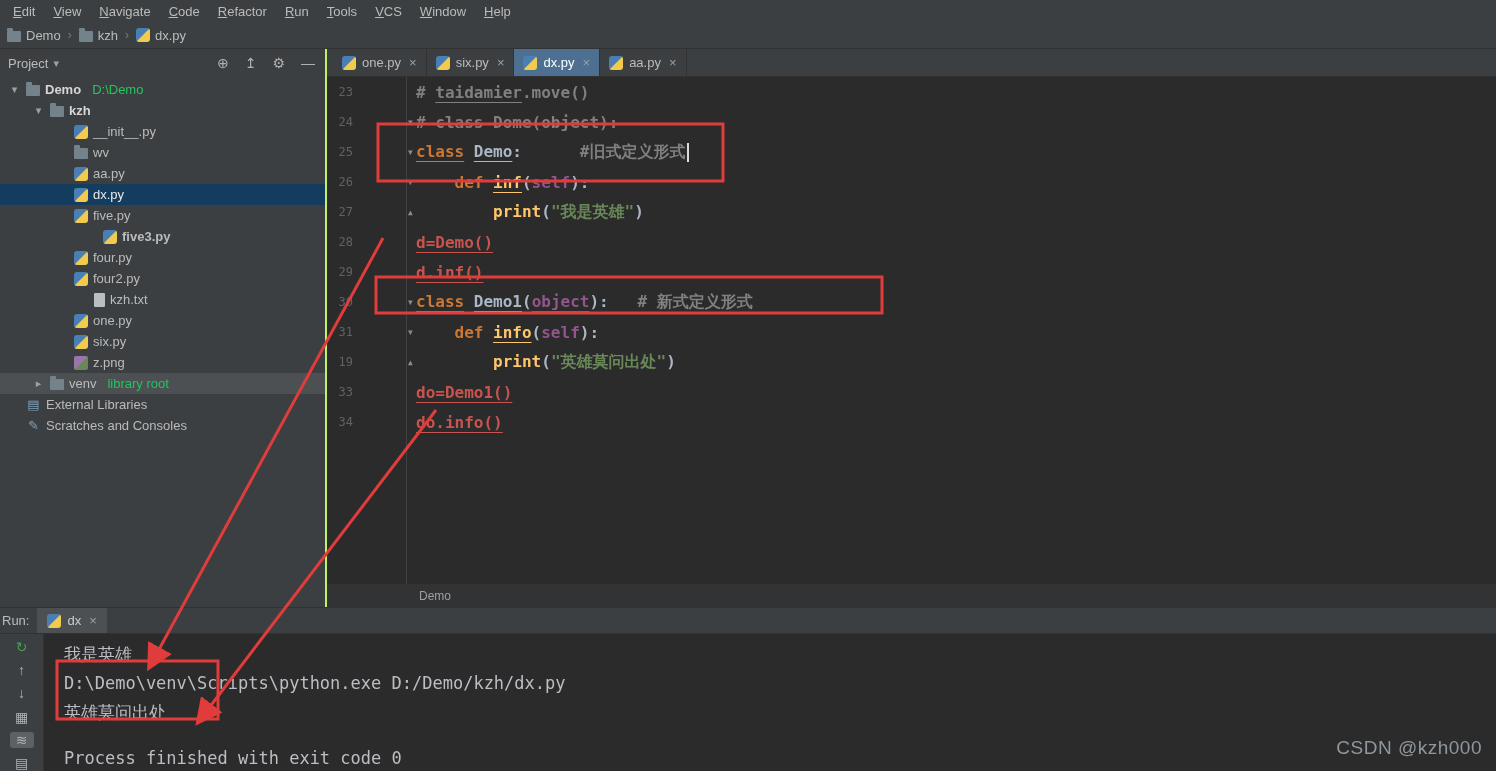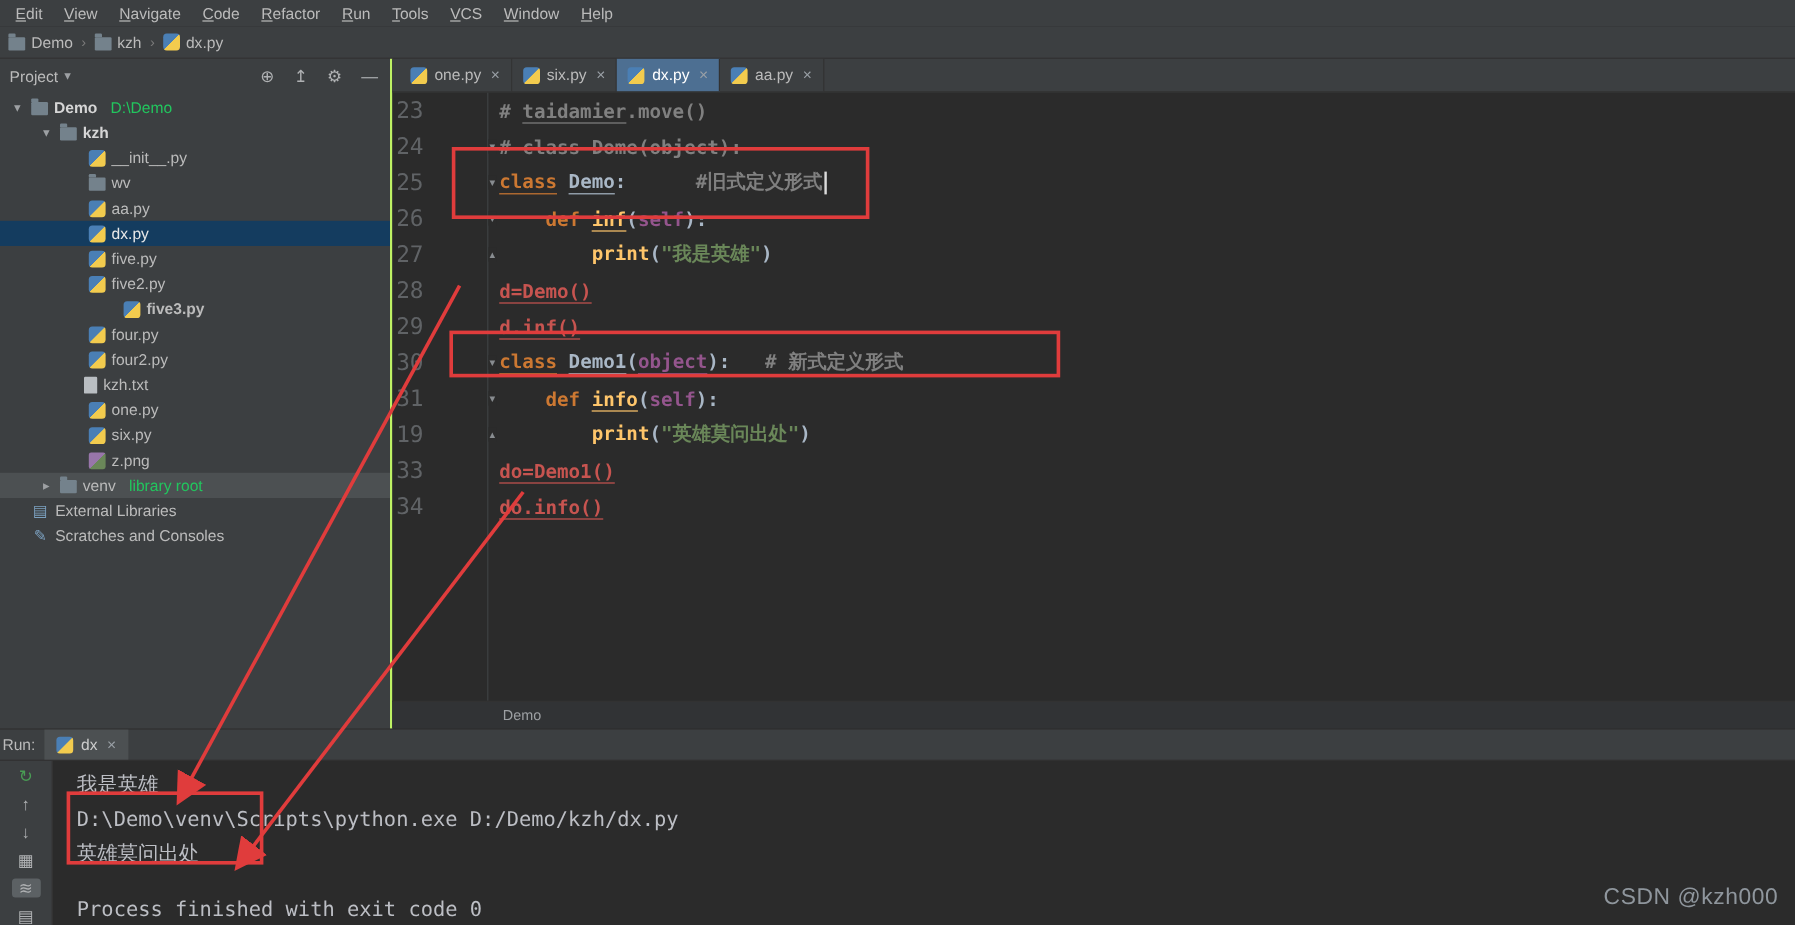--- a/index.html
+++ b/index.html
@@ -42,21 +42,21 @@
   .glyph-icon { color:#7ca1c0; width:15px; flex:none; text-align:center; font-size:13px; }
   
   .editor { flex:1; min-width:0; display:flex; flex-direction:column; background:#2b2b2b; }
   .tabbar { height:28px; flex:none; background:#3c3f41; border-bottom:1px solid #323232; display:flex; align-items:stretch; padding-left:6px; }
   .tab { display:flex; align-items:center; gap:6px; padding:0 9px; font-size:13px; color:#bbbbbb; background:#3c3f41; border-right:1px solid #323232; cursor:default; }
   .tab.active { background:#4d6f92; color:#ffffff; }
   .tab-close { color:#9aa0a6; margin-left:2px; font-size:13px; }
   .code-wrap { flex:1; position:relative; font-family:"DejaVu Sans Mono", monospace; font-size:16px; overflow:hidden; }
   .gutter-divider { position:absolute; left:79px; top:0; bottom:0; width:1px; background:#3f4244; }
   .code-line { height:30px; display:flex; align-items:center; }
-  .lnum { width:26px; flex:none; text-align:right; color:#606366; font-size:19px; }
+  .lnum { width:26px; flex:none; text-align:right; color:#606366; font-size:12px; }
   .gutter { width:52px; flex:none; position:relative; align-self:stretch; }
   .fold { position:absolute; right:-9px; top:50%; transform:translateY(-50%); color:#888c90; font-size:12px; line-height:1; background:#2b2b2b; z-index:2; }
   .ltext { padding-left:11px; white-space:pre; color:#a9b7c6;font-weight:bold; }
   .seg.plain { color:#a9b7c6; }
   .seg.cmt  { color:#808080; }
   .seg.kw   { color:#cc7832; }
   .seg.fn   { color:#ffc66b; }
   .seg.self { color:#94558d; }
   .seg.str  { color:#6a8759; }
   .seg.err  { color:#c75450; }
@@ -155,41 +155,36 @@
         <div class="tree-row selected" style="padding-left: 56px;">
           <span class="tree-arrow"></span>
           <span class="icon icon-python"></span>
           <span class="tree-label">dx.py</span>
         </div>
         <div class="tree-row" style="padding-left: 56px;">
           <span class="tree-arrow"></span>
           <span class="icon icon-python"></span>
           <span class="tree-label">five.py</span>
         </div>
-        <div class="tree-row" style="padding-left: 56px;">
-          <span class="tree-arrow"></span>
-          <span class="icon icon-python"></span>
-          <span class="tree-label">five2.py</span>
-        </div>
         <div class="tree-row" style="padding-left: 85px; font-weight: bold;">
           <span class="tree-arrow"></span>
           <span class="icon icon-python"></span>
           <span class="tree-label">five3.py</span>
         </div>
         <div class="tree-row" style="padding-left: 56px;">
           <span class="tree-arrow"></span>
           <span class="icon icon-python"></span>
           <span class="tree-label">four.py</span>
         </div>
         <div class="tree-row" style="padding-left: 56px;">
           <span class="tree-arrow"></span>
           <span class="icon icon-python"></span>
           <span class="tree-label">four2.py</span>
         </div>
-        <div class="tree-row" style="padding-left: 52px;">
+        <div class="tree-row" style="padding-left: 76px;">
           <span class="tree-arrow"></span>
           <span class="icon icon-text"></span>
           <span class="tree-label">kzh.txt</span>
         </div>
         <div class="tree-row" style="padding-left: 56px;">
           <span class="tree-arrow"></span>
           <span class="icon icon-python"></span>
           <span class="tree-label">one.py</span>
         </div>
         <div class="tree-row" style="padding-left: 56px;">

